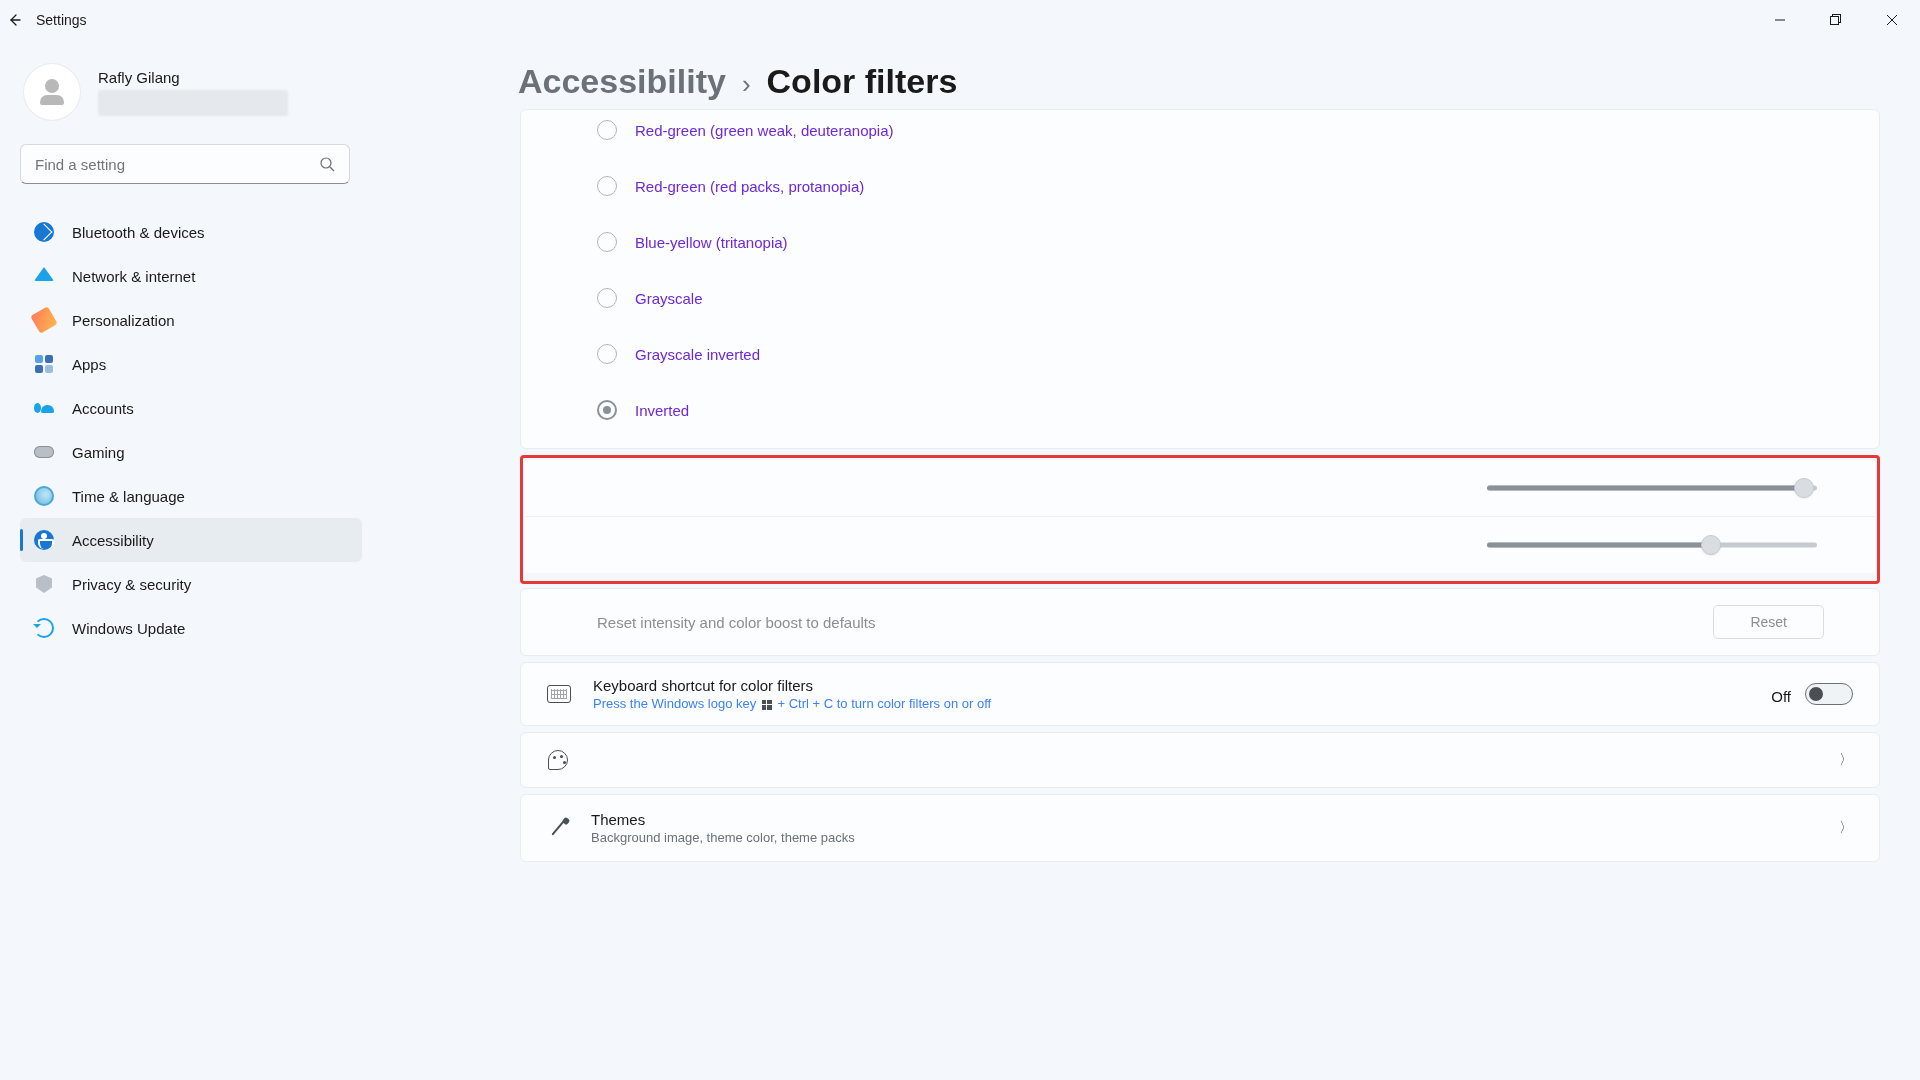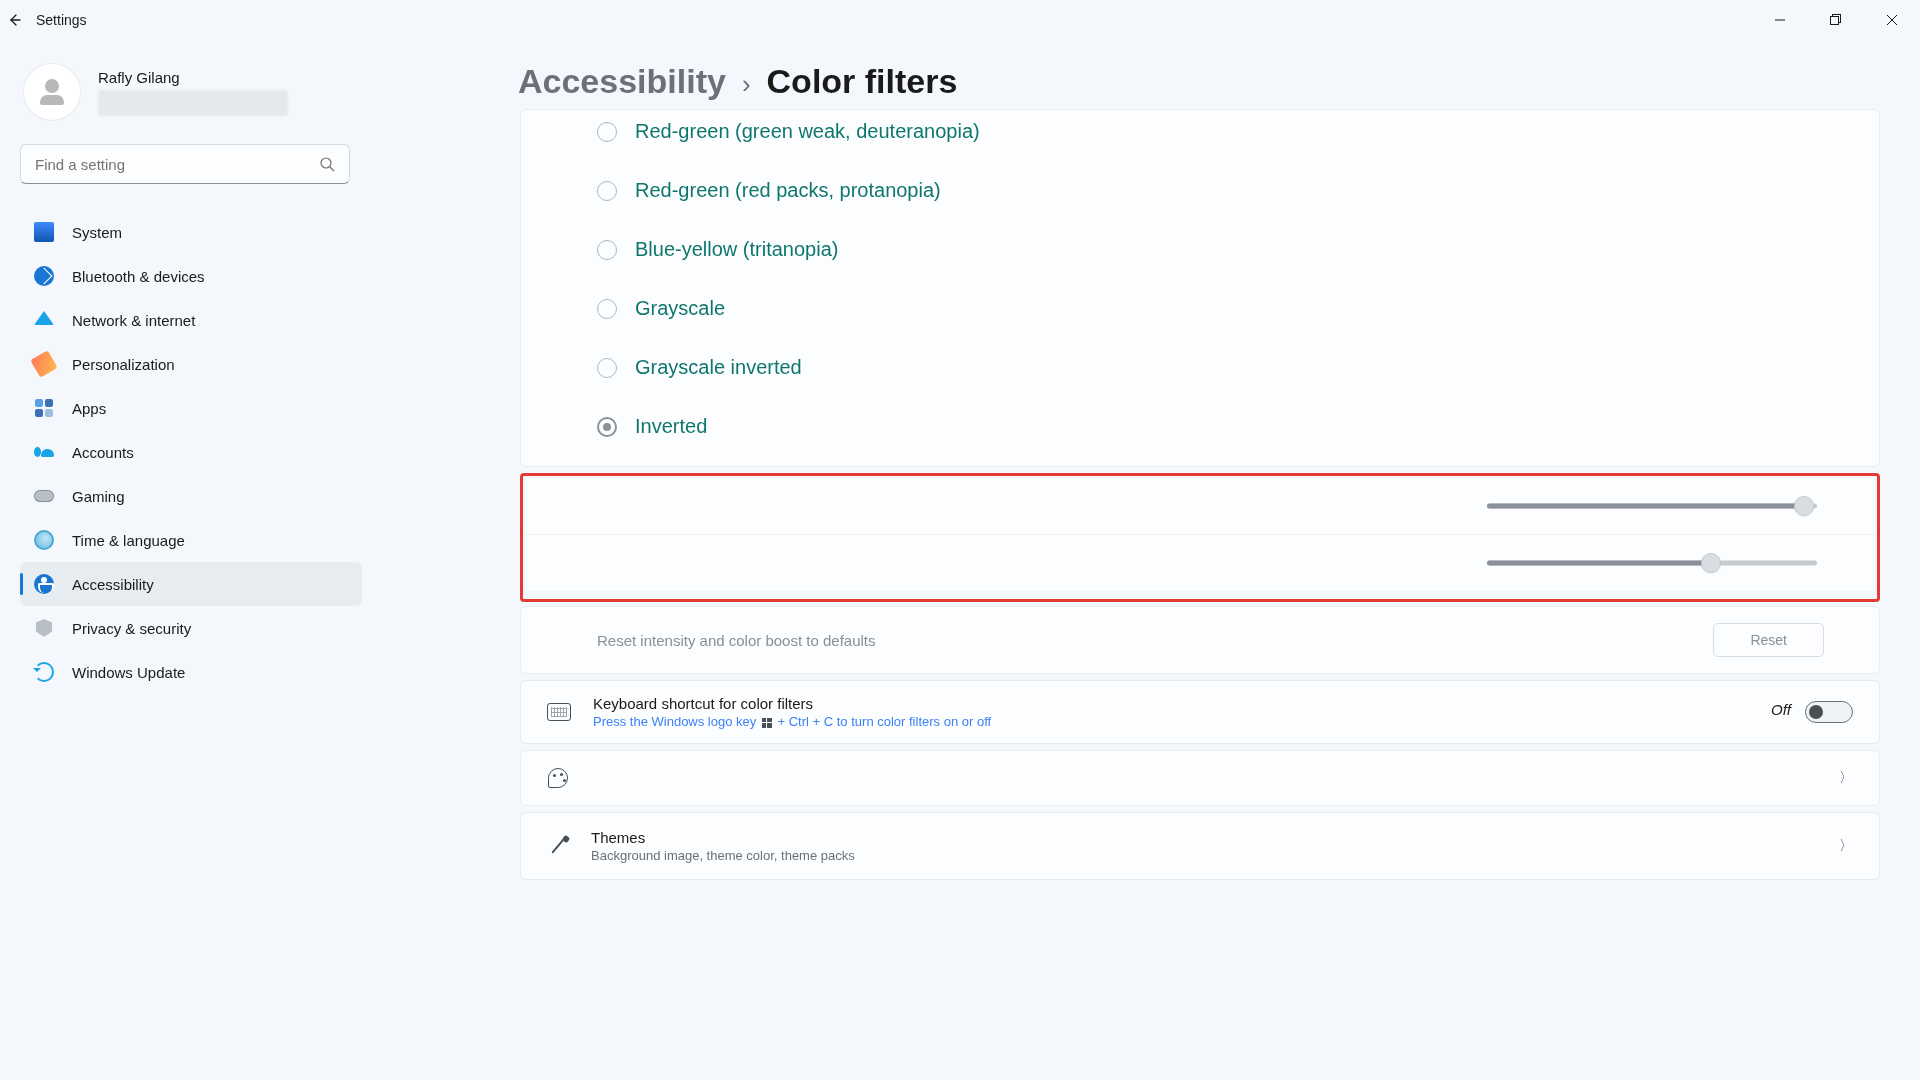--- a/index.html
+++ b/index.html
@@ -68,21 +68,21 @@
 .crumb .current { font-size: 34px; font-weight: 600; color: #1a1a1a; }
 
 
 .card { background: #fcfdfe; border: 1px solid #e8ebef; border-radius: 6px; margin-bottom: 6px; }
 
 
 .radio-row { display: flex; align-items: center; gap: 18px; padding: 18px 26px 18px 76px; }
 .radio { width: 20px; height: 20px; border: 1.5px solid #b0b6bc; border-radius: 50%; flex-shrink:0; display:flex;align-items:center;justify-content:center;}
 .radio.selected { border: 2px solid #8a9199; }
 .radio.selected::after{content:"";width:8px;height:8px;background:#8a9199;border-radius:50%;}
-.radio-label { font-size: 20px; color: #0f766e; }
+.radio-label { font-size: 15px; color: #6d28d9; }
 
 
 .highlight { border: 3px solid #e53935; border-radius: 4px; padding: 2px; margin: 4px 0; }
 
 
 .slider-row { display:flex; align-items:center; justify-content:flex-end; padding: 18px 58px 18px 30px; border-top: 1px solid #efefef; }
 .slider-row:first-child { border-top: none; }
 .slider { position: relative; width: 330px; height: 20px; }
 .track { position:absolute; left:0; right:0; top:50%; height:5px; background:#c5cad0; border-radius:3px; transform:translateY(-50%); }
 .fill { position:absolute; left:0; top:50%; height:5px; background:#8a9199; border-radius:3px; transform:translateY(-50%); }
@@ -94,21 +94,21 @@
 .btn { background:#fcfdfe; border:1px solid #d9dde1; border-radius:5px; padding: 8px 36px; font-size:14px; color:#8a8f94; cursor:pointer;}
 
 
 .kbd-row { display:flex; align-items:center; padding:14px 26px; gap: 22px; }
 .kbd-icon { width:24px; height:18px; border:1.5px solid #4a4f54; border-radius:3px; position:relative; flex-shrink:0;}
 .kbd-icon::after{content:"";position:absolute;left:3px;right:3px;top:3px;bottom:3px;background:repeating-linear-gradient(90deg,#4a4f54 0 1px, transparent 1px 3px), repeating-linear-gradient(0deg,#4a4f54 0 1px, transparent 1px 4px);opacity:.5;}
 .kbd-title { font-size:15px; color:#1a1a1a; }
 .kbd-sub { font-size:13px; color:#3b82f6; margin-top:2px; }
 .win-logo-inline { display:inline-grid; grid-template-columns:1fr 1fr; grid-template-rows:1fr 1fr; gap:1px; width:10px;height:10px; vertical-align:middle; margin:0 2px;}
 .win-logo-inline span{background:#4a4f54;}
-.toggle-wrap { margin-left:auto; display:flex; align-items:flex-start; gap:14px;font-style:italic; }
+.toggle-wrap { margin-left:auto; display:flex; align-items:flex-end; gap:14px; }
 .toggle-label { font-size:15px; }
 .toggle { width:48px; height:22px; border:1.5px solid #6a7178; border-radius:14px; position:relative; cursor:pointer; background:#f0f3f6;}
 .toggle::after{content:"";position:absolute;left:3px;top:3px;width:14px;height:14px;background:#4a4f54;border-radius:50%;}
 
 
 .section-h { font-size:16px; font-weight:600; margin: 26px 0 12px 0; }
 
 
 .link-row { display:flex; align-items:center; padding:16px 26px; gap:22px; cursor:pointer;}
 .link-icon { width:22px;height:22px; display:flex;align-items:center;justify-content:center; flex-shrink:0;}
@@ -173,24 +173,20 @@
     <div class="search">
       <input placeholder="Find a setting" style="">
       <svg class="icon" viewBox="0 0 16 16">
           <circle cx="7" cy="7" r="5" stroke="#333" stroke-width="1.2" fill="none"></circle>
           <line x1="11" y1="11" x2="15" y2="15" stroke="#333" stroke-width="1.2"></line>
         </svg>
     </div>
 
     <ul class="nav">
       <li>
-          <span class="nav-icon ic-system"></span>
-          <span>System</span>
-        </li>
-      <li>
           <span class="nav-icon ic-bt"></span>
           <span>Bluetooth &amp; devices</span>
         </li>
       <li>
           <span class="nav-icon">
             <span class="ic-net"></span>
           </span>
           <span>Network &amp; internet</span>
         </li>
       <li>

